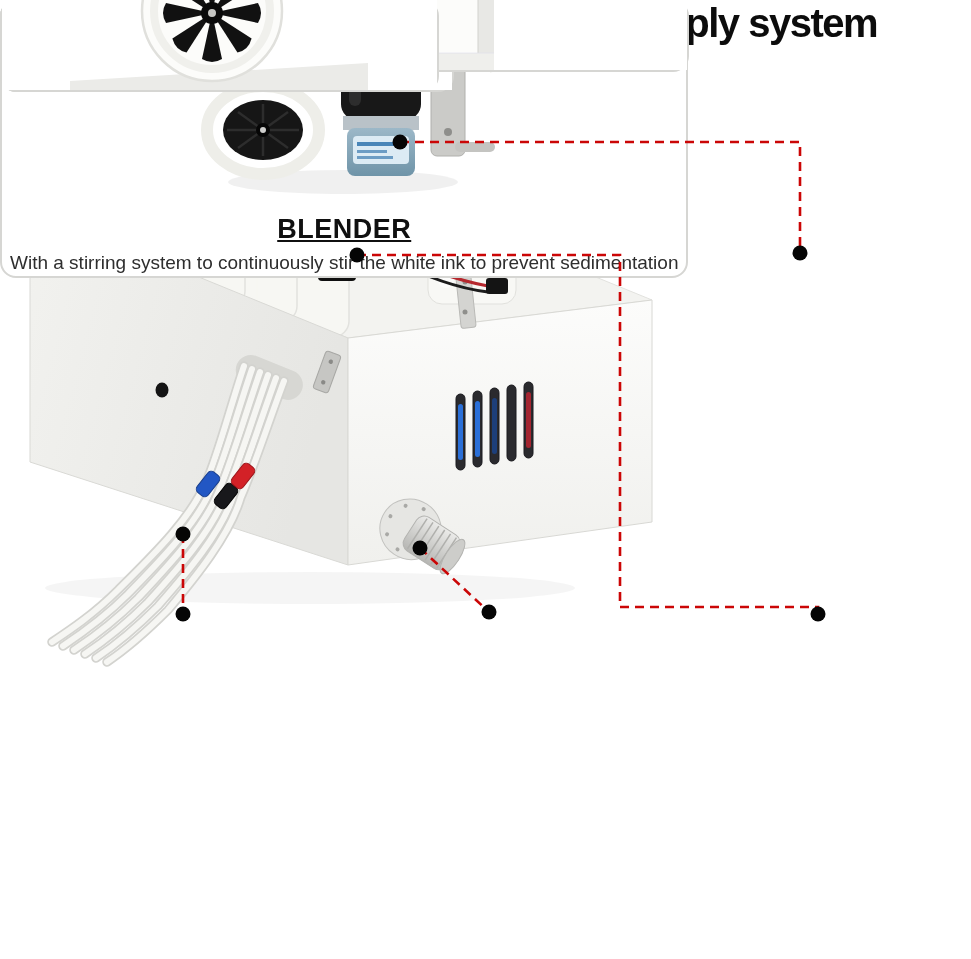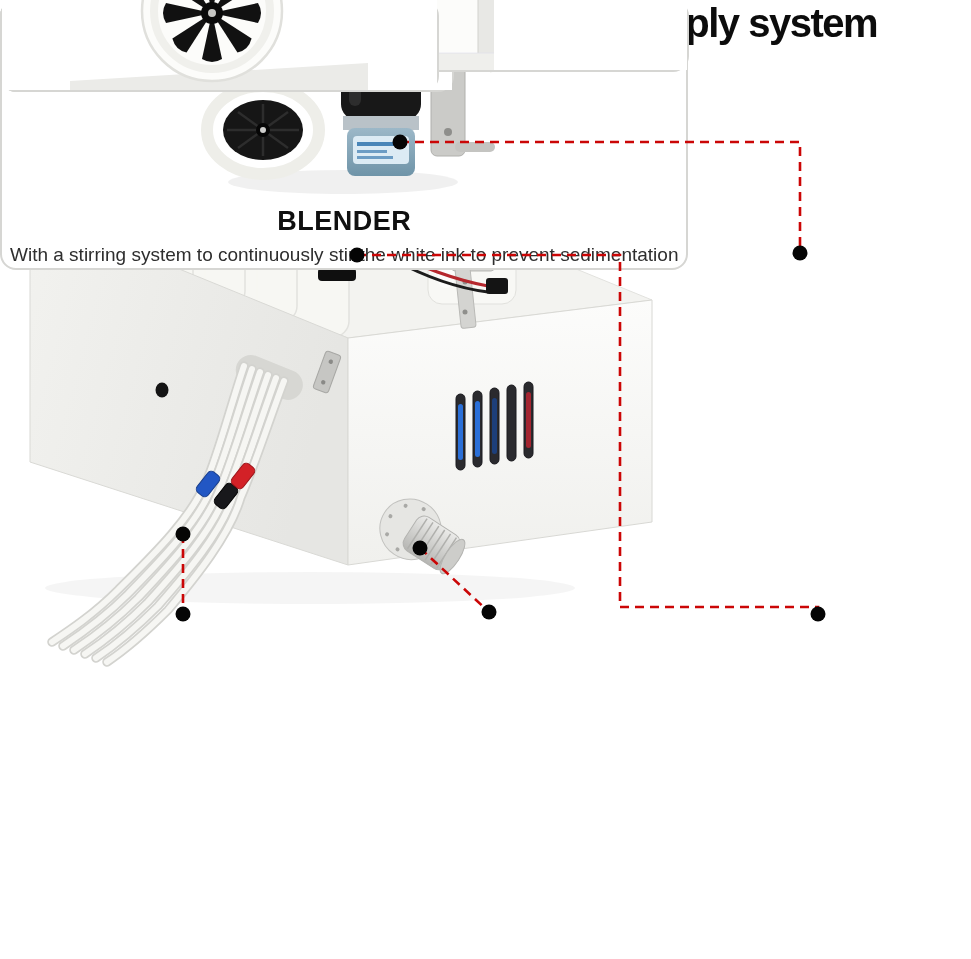--- a/index.html
+++ b/index.html
@@ -6,21 +6,21 @@
   .page{position:relative;width:971px;height:959px;background:#fff;overflow:hidden;
         font-family:"Liberation Sans","DejaVu Sans",sans-serif;}
   .main-title{position:absolute;top:0;left:0;width:100%;margin:0;text-align:center;
         font-size:40px;font-weight:bold;letter-spacing:-1.5px;color:#0c0c0c;line-height:1.15;}
   .scene{position:absolute;left:0;top:0;z-index:1;}
   .connectors{position:absolute;left:0;top:0;z-index:4;pointer-events:none;}
   .callout{position:absolute;background:#fff;border:2px solid #d6d6d3;border-radius:16px;
         z-index:2;text-align:center;box-sizing:border-box;}
   .callout .title{font-size:27px;font-weight:bold;color:#101010;letter-spacing:.5px;}
   .callout .desc{font-size:19px;color:#2e2e2e;line-height:1.3;padding:6px 8px 0;}
-  #box-blender .title{margin-top:2px;}
+  #box-blender .title{margin-top:10px;text-decoration:underline;}
   #box-interface .title,#box-filter .title{padding-top:26px;}
   #box-speed .title{font-size:25px;line-height:1.08;padding-top:10px;padding-left:20px;padding-right:20px;}
   .photo-top{height:202px;overflow:hidden;}
   .photo-bottom{position:absolute;bottom:0;left:0;width:100%;height:195px;
         border-top:1px solid #e8e8e5;overflow:hidden;background:#fff;}
   .dial-num{font-size:14px;font-weight:bold;fill:#1f1f1f;}
 </style>
 </head>
 <body>
 

